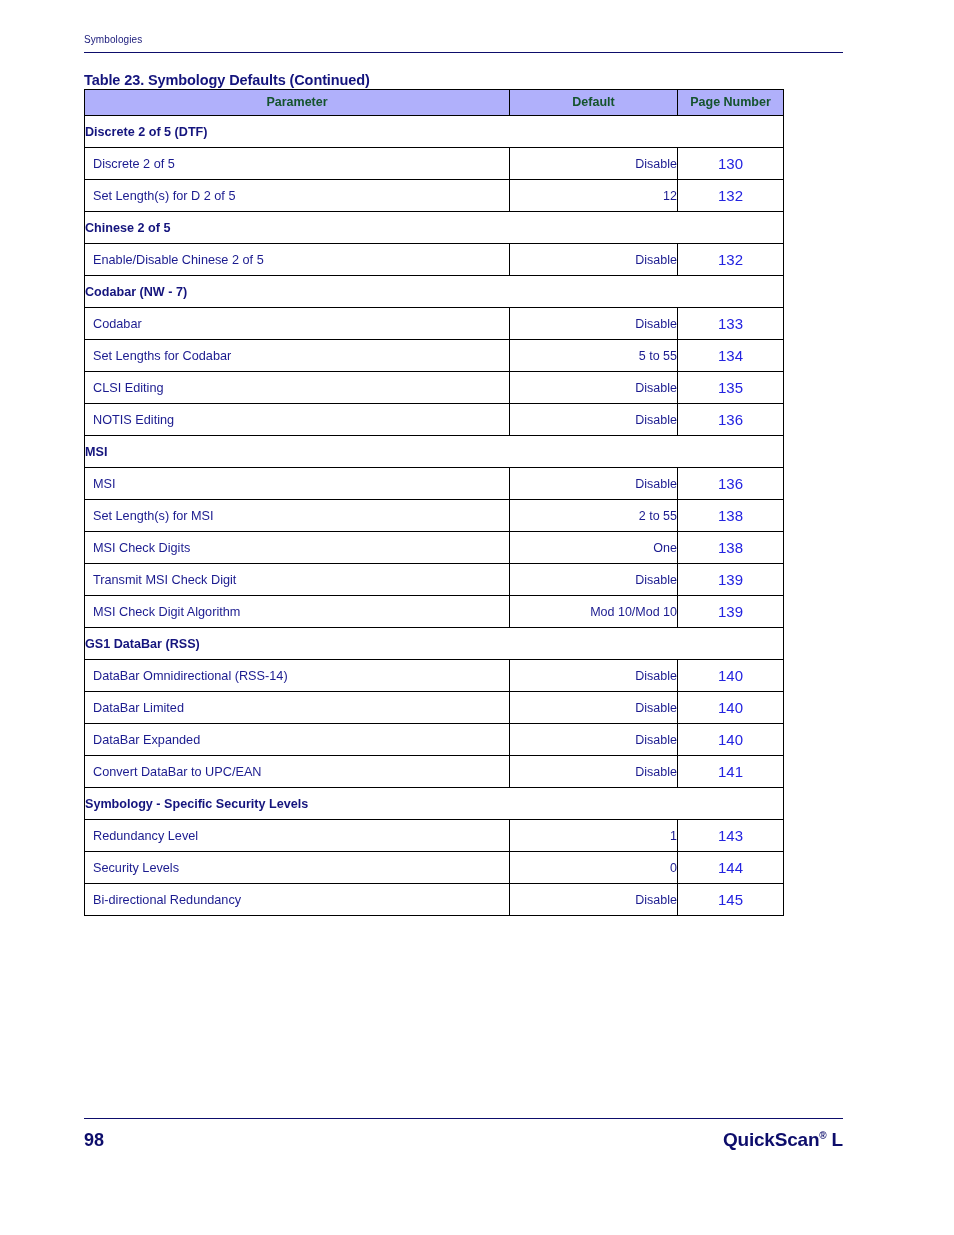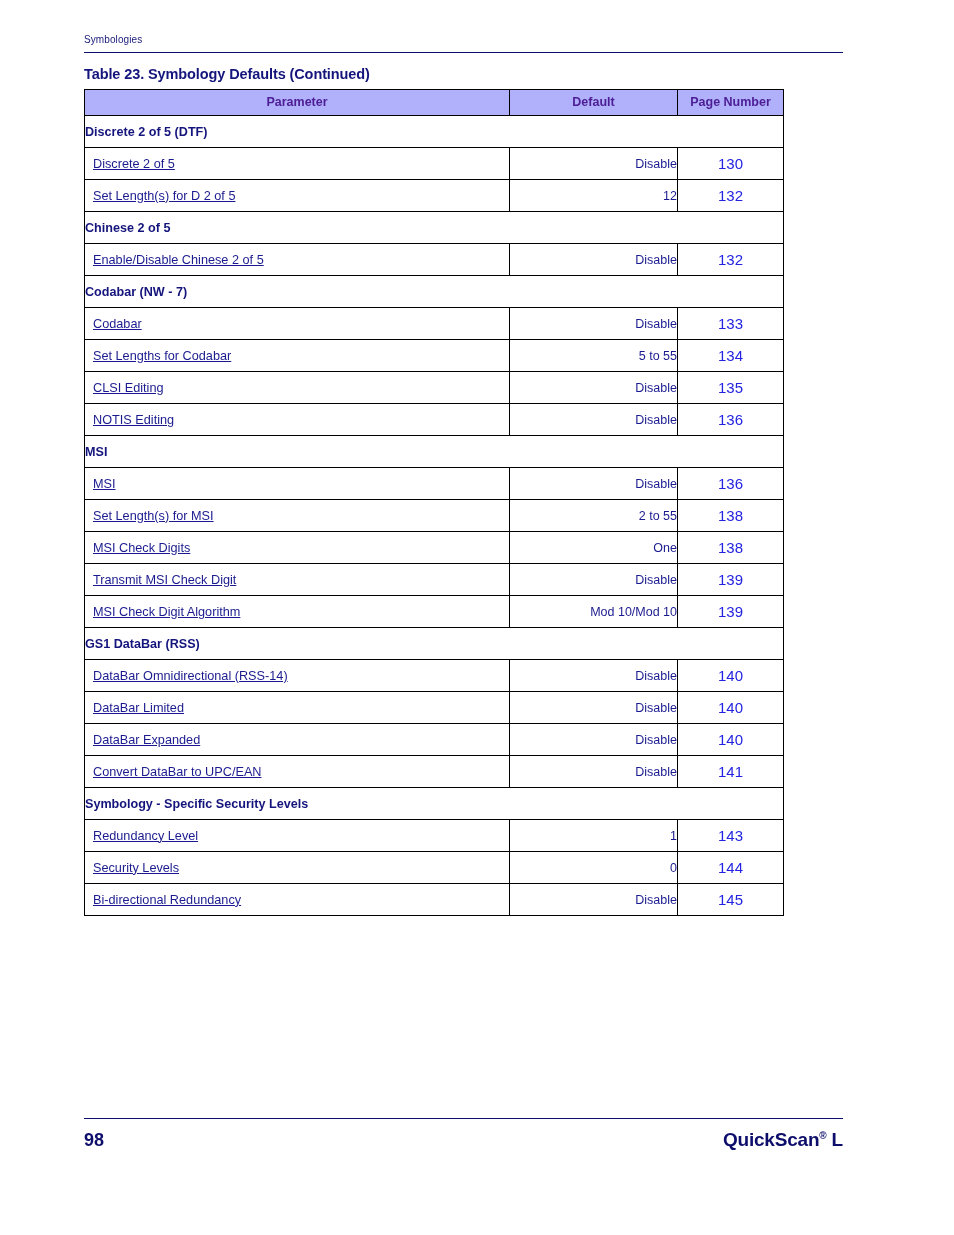--- a/index.html
+++ b/index.html
@@ -30,21 +30,21 @@
   }
   .rule {
     border-bottom: 1.6px solid #0d0d6b;
     width: 759px;
   }
 
   
   .table-caption {
     position: absolute;
     left: 84px;
-    top: 66px;
+    top: 72px;
     font-size: 14.5px;
     font-weight: bold;
     color: #14147d;
     letter-spacing: -0.1px;
   }
 
   
   .defaults-table {
     position: absolute;
     left: 84px;
@@ -58,35 +58,34 @@
   .defaults-table col.c-page   { width: 106px; }
 
   .defaults-table th,
   .defaults-table td {
     border: 1.3px solid #000000;
     padding: 0;
   }
 
   .defaults-table thead th {
     background: #b0b0fb;
-    color: #4c1d95;
+    color: #14532d;
     font-size: 12.5px;
     font-weight: bold;
     text-align: center;
     height: 25px;
     line-height: 25px;
   }
 
   td.param-cell {
     color: #1b1b8f;
     font-size: 12.7px;
     height: 31px;
     padding-left: 8px;
     vertical-align: middle;
-    text-decoration: underline;
   }
   td.section-cell {
     color: #14147d;
     font-size: 12.6px;
     font-weight: bold;
     height: 31px;
     vertical-align: middle;
   }
   td.default-cell {
     color: #1b1b8f;

